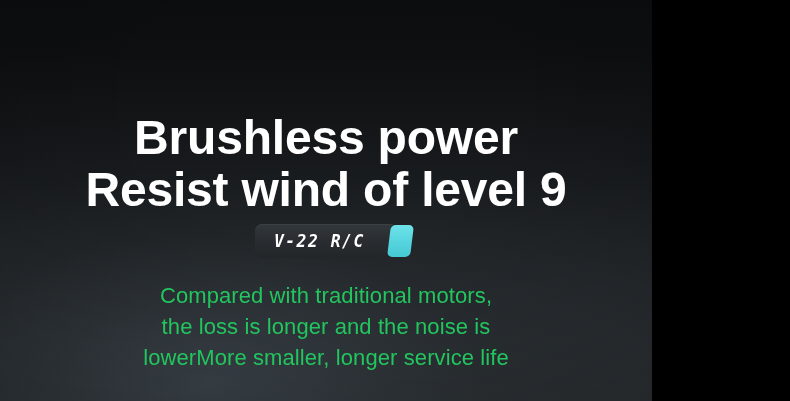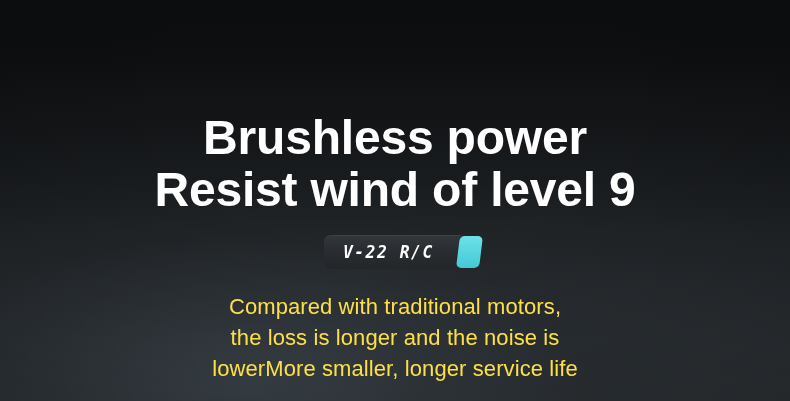--- a/index.html
+++ b/index.html
@@ -6,21 +6,21 @@
     margin: 0;
     padding: 0;
     background: #000;
   }
   body {
     font-family: "Liberation Sans", sans-serif;
   }
 
   #banner {
     position: relative;
-    width: 790px;
+    width: 652px;
     height: 401px;
     overflow: hidden;
     background: #14161a;
   }
 
   
   #bg-base {
     position: absolute;
     inset: 0;
     background: linear-gradient(180deg,
@@ -69,21 +69,21 @@
     font-weight: 700;
     font-size: 48px;
     line-height: 52px;
     letter-spacing: -0.2px;
     white-space: nowrap;
   }
   #headline-block { margin-top: 112px; }
 
   
   #badge-wrap {
-    margin-top: 19px;
+    margin-top: 8px;
     position: relative;
     height: 34px;
     display: flex;
     align-items: flex-end;
   }
   #badge-plate {
     position: relative;
     height: 34px;
     padding: 0 30px 0 17px;
     display: flex;
@@ -110,21 +110,21 @@
     width: 23px;
     height: 32px;
     background: linear-gradient(180deg, #6ee2ea 0%, #55d4de 55%, #46c9d4 100%);
     border-radius: 5px;
     transform: skewX(-7deg);
   }
 
   
   #subtitle {
     margin-top: 22px;
-    color: #fde047;
+    color: #22c55e;
     font-size: 22px;
     font-weight: 400;
     line-height: 31px;
     letter-spacing: 0.1px;
   }
   #subtitle div { white-space: nowrap; }
 </style>
 </head>
 <body>
 

